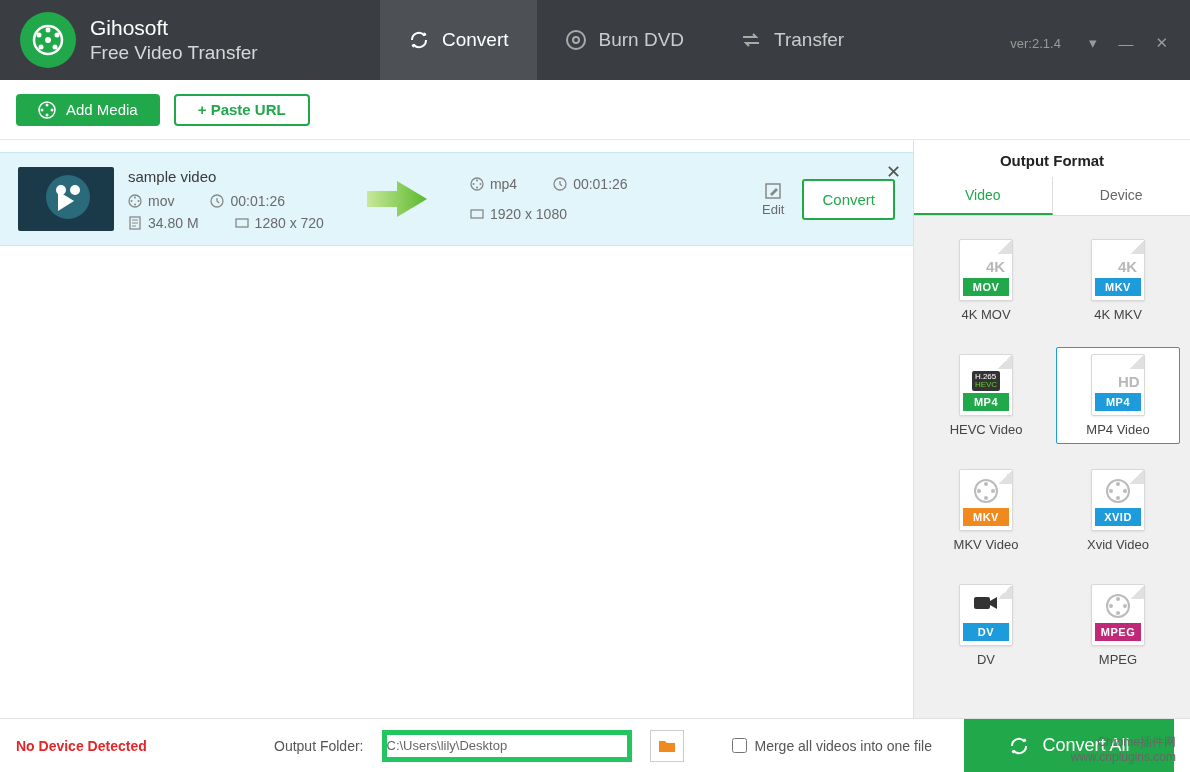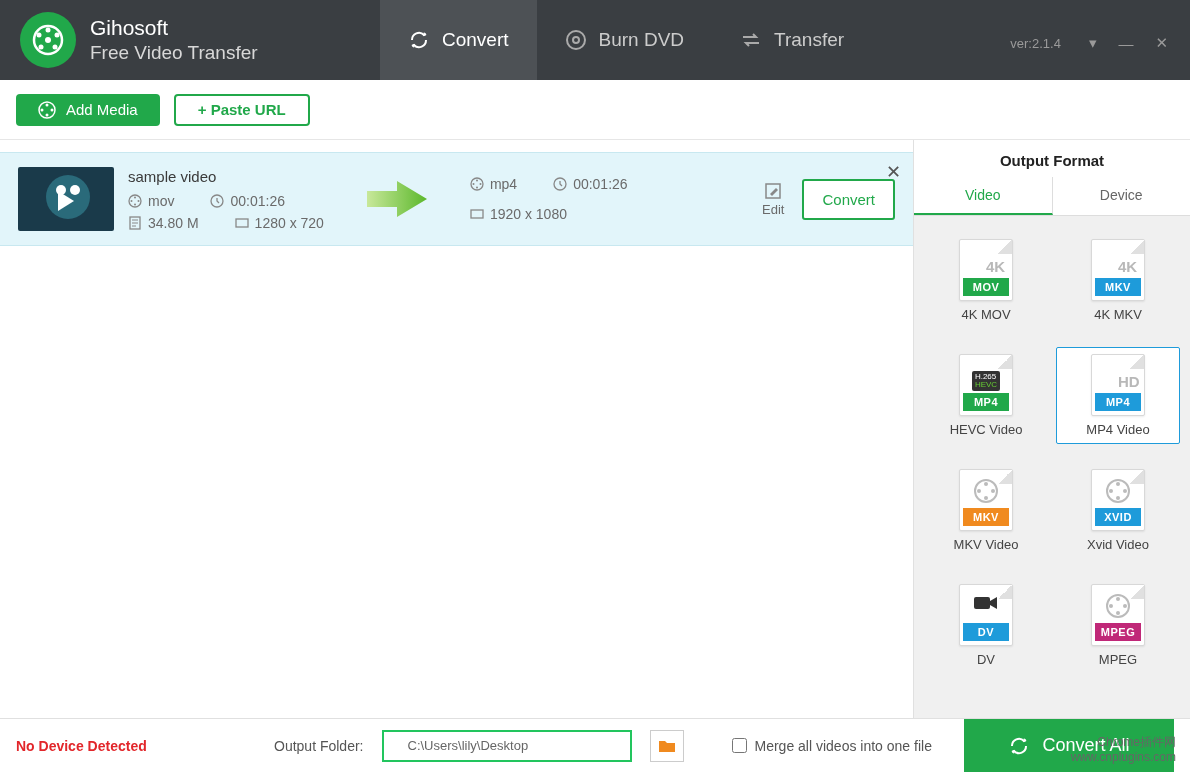--- a/index.html
+++ b/index.html
@@ -48,21 +48,21 @@
 .fmt{display:flex;flex-direction:column;align-items:center;gap:6px;cursor:pointer;padding:6px 2px;border:1px solid transparent;border-radius:2px}
 .fmt.selected{border:1px solid #1e9bda;background:#fff}
 .fmt-icon{width:54px;height:62px;background:#fff;border:1px solid #d8d8d8;border-radius:2px;position:relative;display:flex;flex-direction:column;align-items:center;justify-content:flex-end;box-shadow:0 1px 2px rgba(0,0,0,.08)}
 .fmt-icon::before{content:"";position:absolute;top:0;right:0;width:14px;height:14px;background:linear-gradient(135deg,#fff 50%,#e0e0e0 50%)}
 .fmt-top{color:#b8b8b8;font-size:15px;font-weight:700;position:absolute;top:10px}
 .fmt-badge{width:46px;height:18px;color:#fff;font-size:11px;font-weight:700;display:flex;align-items:center;justify-content:center;margin-bottom:4px;letter-spacing:.5px}
 .fmt-label{font-size:13px;color:#444}
 .footer{height:54px;border-top:1px solid #e0e0e0;display:flex;align-items:center;padding:0 16px;gap:18px;font-size:14px;color:#555}
 .no-dev{color:#e2262a;font-weight:600;width:240px}
 .of-label{color:#555}
-.of-input{height:32px;width:250px;border:2px solid #22c55e;padding:0 24px;font-size:13px;color:#666}
+.of-input{height:32px;width:250px;border:5px solid #22c55e;padding:0 0;font-size:13px;color:#666}
 .folder-btn{width:34px;height:32px;border:1px solid #ccc;display:flex;align-items:center;justify-content:center;color:#f08a1f;cursor:pointer;background:#fff}
 .merge{display:flex;align-items:center;gap:8px;margin-left:30px}
 .merge input{width:15px;height:15px}
 .convert-all{margin-left:auto;width:210px;height:54px;background:#21a84a;color:#fff;display:flex;align-items:center;justify-content:center;gap:12px;font-size:18px;cursor:pointer;position:relative}
 .watermark{position:absolute;right:14px;bottom:6px;text-align:right;font-size:12px;color:#666;line-height:1.3;pointer-events:none;z-index:9}
 svg{display:block}
 </style>
 </head>
 <body>
 

